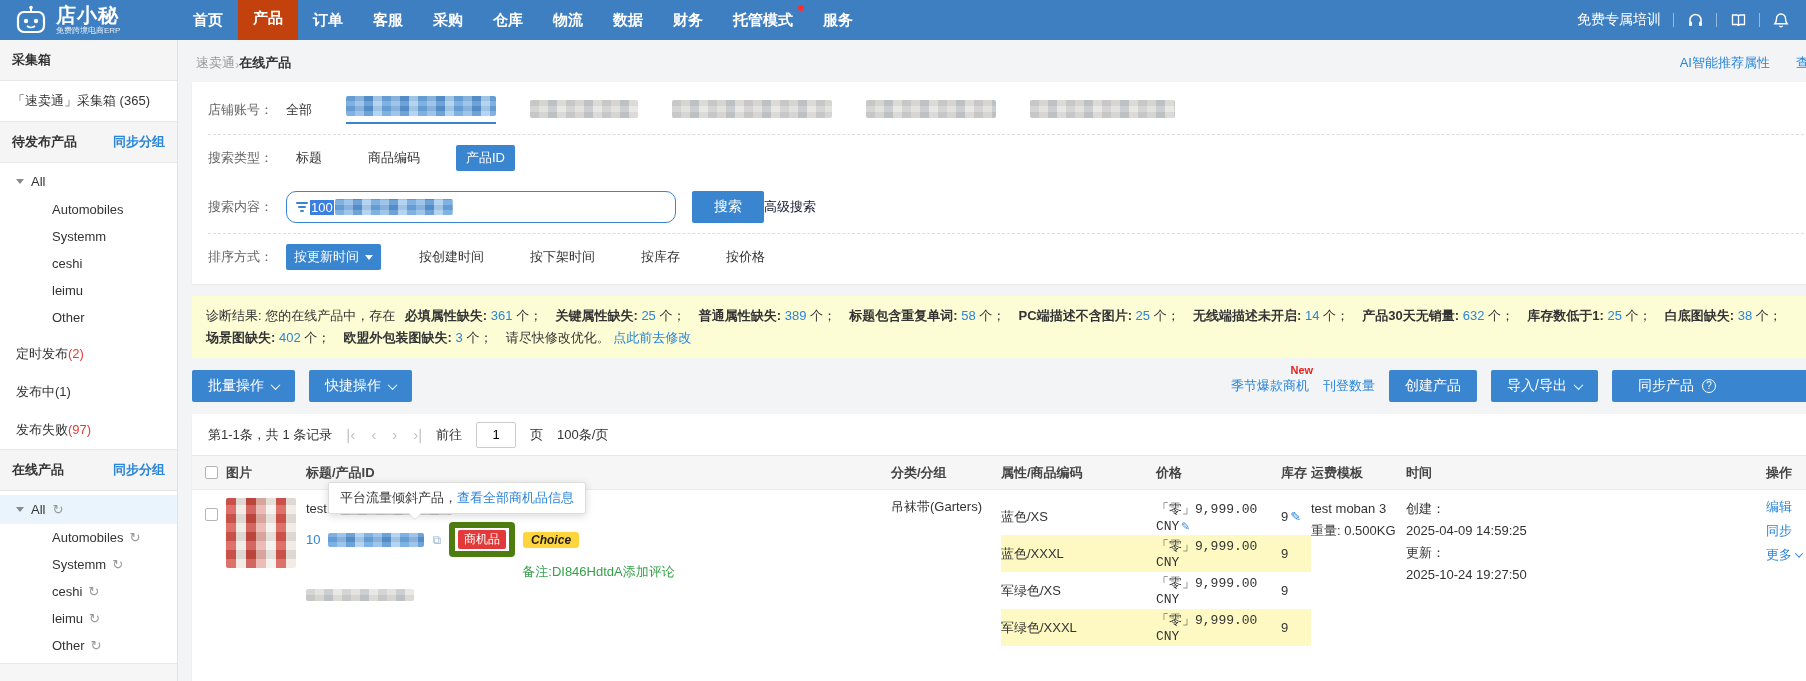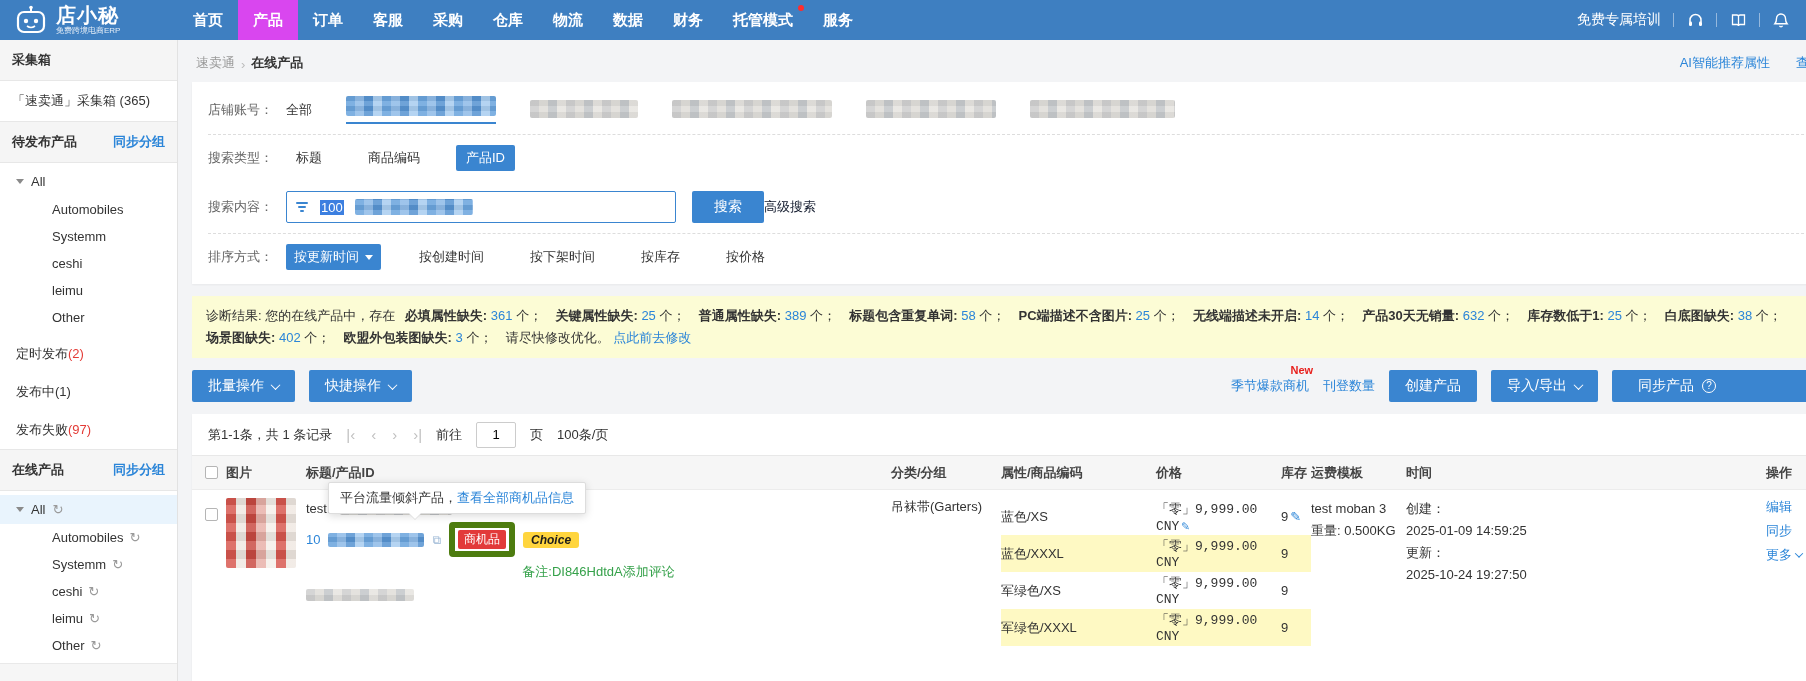--- a/index.html
+++ b/index.html
@@ -8,21 +8,21 @@
   .red { color:#e33b36; }
 
   
   .topnav { height:40px; background:#3e7fc1; display:flex; align-items:center; color:#fff; }
   .logo { display:flex; align-items:center; gap:8px; padding:0 10px 0 14px; width:178px; flex:none; cursor:pointer; }
   .logo-text { line-height:1; }
   .logo-title { font-size:20px; font-weight:bold; letter-spacing:1px; }
   .logo-sub { font-size:8px; opacity:.85; margin-top:2px; }
   .nav-items { display:flex; height:40px; }
   .nav-item { padding:0 15px; line-height:40px; font-size:15px; font-weight:bold; cursor:pointer; position:relative; white-space:nowrap; }
-  .nav-item.active { background:#d946ef; }
+  .nav-item.active { background:#c2410c;font-family:Liberation Mono, monospace; }
   .nav-dot { position:absolute; top:5px; right:4px; width:6px; height:6px; border-radius:50%; background:#ff2d2d; }
   .nav-right { margin-left:auto; display:flex; align-items:center; gap:12px; padding-right:16px; font-size:14px; }
   .nav-right .vsep { width:1px; height:14px; background:rgba(255,255,255,.45); }
   .nav-ico { width:18px; height:18px; display:inline-flex; align-items:center; justify-content:center; cursor:pointer; }
   .nav-link { cursor:pointer; white-space:nowrap; }
 
   
   .app { display:flex; height:641px; }
   .sidebar { width:178px; flex:none; background:#fff; border-right:1px solid #e2e2e2; display:flex; flex-direction:column; overflow:hidden; }
   .main { flex:1; overflow:hidden; padding:10px 0 0 14px; position:relative; }
@@ -38,21 +38,21 @@
   .tree-root.selected { background:#e9f4fd; }
   .tri-down { width:0; height:0; border-left:4px solid transparent; border-right:4px solid transparent; border-top:5px solid #8a8a8a; }
   .tree-child { padding:6px 0 6px 52px; cursor:pointer; display:flex; align-items:center; gap:6px; }
   .status-item { padding:10px 0 10px 16px; cursor:pointer; }
   .refresh-icon { color:#9a9a9a; font-size:13px; cursor:pointer; }
   .refresh-icon::before { content:"\21BB"; }
   .side-fill { flex:1; background:#f6f6f6; border-top:1px solid #e9e9e9; }
 
   
   .crumb-row { display:flex; align-items:center; justify-content:space-between; padding:4px 0 10px 4px; }
-  .crumb-left { display:flex; align-items:flex-end; gap:6px; }
+  .crumb-left { display:flex; align-items:flex-end; gap:0; }
   .crumb-parent { color:#999; cursor:pointer; }
   .crumb-sep { color:#bbb; }
   .crumb-current { color:#333; font-weight:bold; }
   .crumb-right { display:flex; gap:26px; margin-right:58px; }
   .crumb-right span { color:#2b85d8; cursor:pointer; white-space:nowrap; }
 
   
   .card { background:#fff; box-shadow:0 1px 2px rgba(0,0,0,.05); }
   .filter-card { padding:4px 16px; }
   .f-row { display:flex; align-items:center; padding:10px 0; }
@@ -63,21 +63,21 @@
   .mosaic { display:inline-block; border-radius:2px; }
   .m-gray { background:
       repeating-linear-gradient(0deg, rgba(0,0,0,.05) 0 6px, rgba(255,255,255,.07) 6px 12px),
       repeating-linear-gradient(90deg,#d2d2d2 0 9px,#e2e0dc 9px 18px,#c8cbce 18px 27px,#e8e6e2 27px 36px); }
   .m-blue { background:
       repeating-linear-gradient(0deg, rgba(255,255,255,.14) 0 5px, rgba(0,0,0,.05) 5px 10px),
       repeating-linear-gradient(90deg,#6aa4dd 0 9px,#8fbbe8 9px 18px,#5794d2 18px 27px,#a9cdf0 27px 36px); }
   .store-selected { border-bottom:2px solid #3a85d0; padding-bottom:3px; }
   .tag-option { padding:4px 10px; margin-right:26px; cursor:pointer; border-radius:2px; }
   .tag-option.active { background:#3a85d0; color:#fff; }
-  .search-input { width:390px; height:32px; border:1px solid #3a85d0; border-radius:2px; display:flex; align-items:center; padding:0 8px; gap:11px; cursor:text; background:#fff; }
+  .search-input { width:390px; height:32px; border:1px solid #3a85d0; border-radius:10px; display:flex; align-items:center; padding:0 8px; gap:1px; cursor:text; background:#fff; }
   .sel-text { background:#3c7fe0; color:#fff; padding:0 1px; font-size:13px; }
   .btn { background:#3a85d0; color:#fff; border:none; border-radius:2px; cursor:pointer; font-size:14px; font-family:inherit; }
   .search-btn { height:32px; padding:0 22px; margin-left:16px; }
   .adv-link { color:#0f172a; margin-left:0; cursor:pointer; }
   .sort-opt { margin-right:30px; cursor:pointer; color:#333; padding:4px 8px; border-radius:2px; white-space:nowrap; }
   .sort-opt.active { background:#3a85d0; color:#fff; display:inline-flex; align-items:center; gap:6px; }
   .tri-white { width:0; height:0; border-left:4px solid transparent; border-right:4px solid transparent; border-top:5px solid #fff; }
 
   
   .banner { background:#fcfcd5; margin-top:12px; padding:9px 14px; line-height:22px; color:#333; }
@@ -488,21 +488,21 @@
           </span>
           <span class="col-ship">
             <div class="ship-inner">
               <div>test moban 3</div>
               <div>重量: 0.500KG</div>
             </div>
           </span>
           <span class="col-time">
             <div class="time-inner">
               <div>创建：</div>
-              <div>2025-01-09 14:59:25</div>
+              <div>2025-04-09 14:59:25</div>
               <div>更新：</div>
               <div>2025-10-24 19:27:50</div>
             </div>
           </span>
           <span class="col-ops">
             <div class="ops-inner">
               <span class="op-link">编辑</span>
               <span class="op-link">同步</span>
               <span class="op-link">
                   <span>更多</span>

